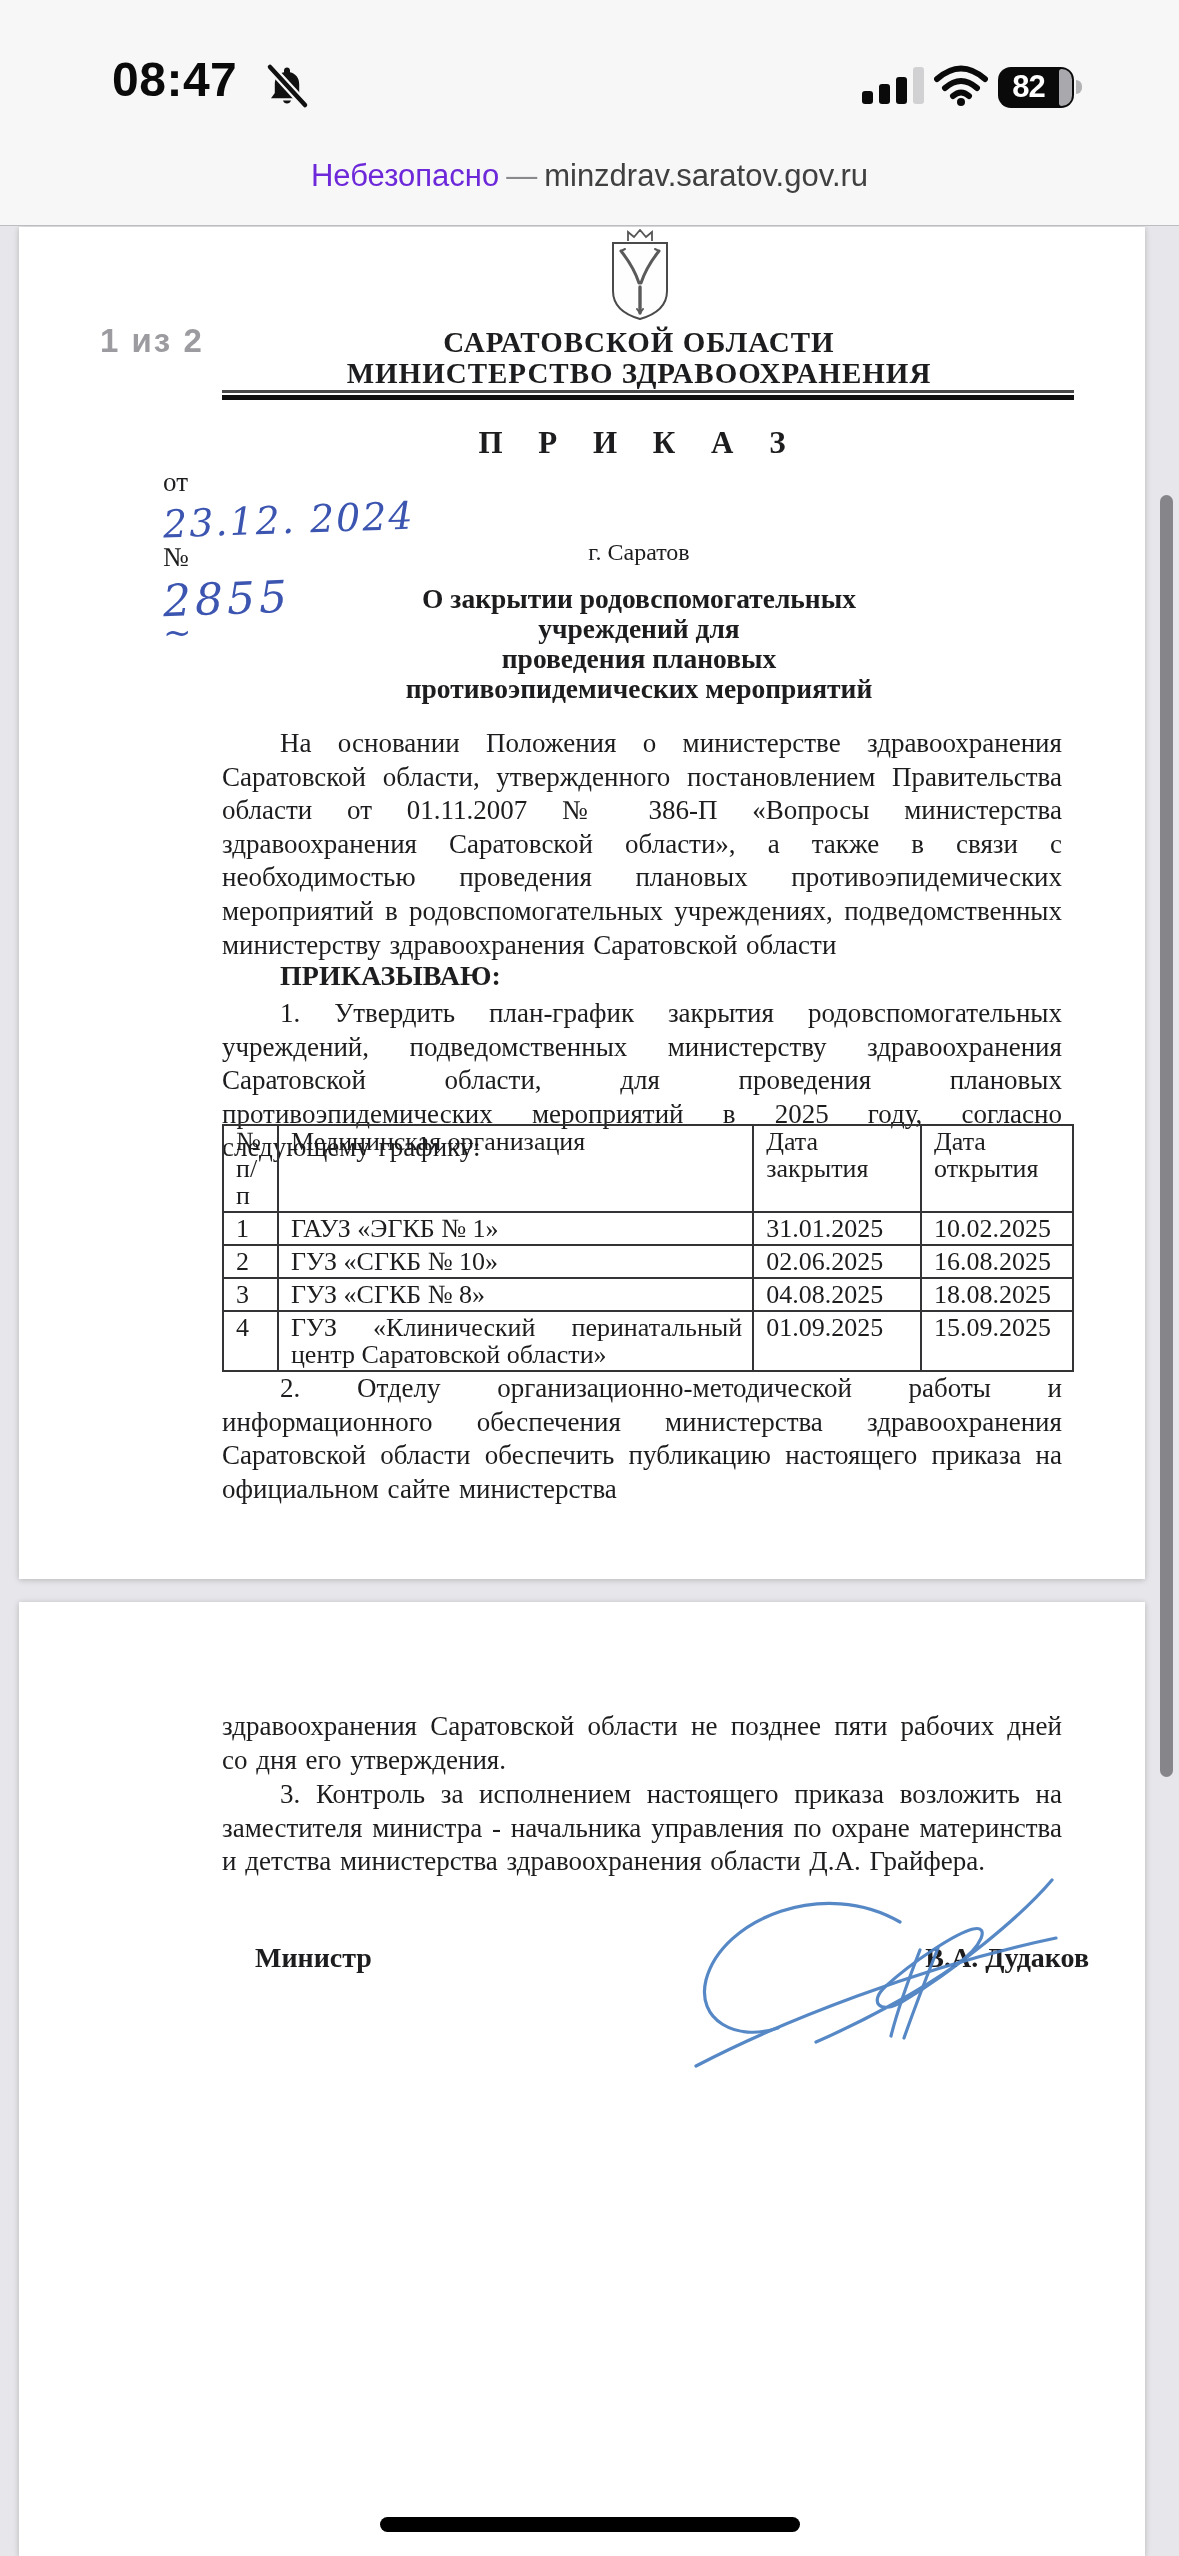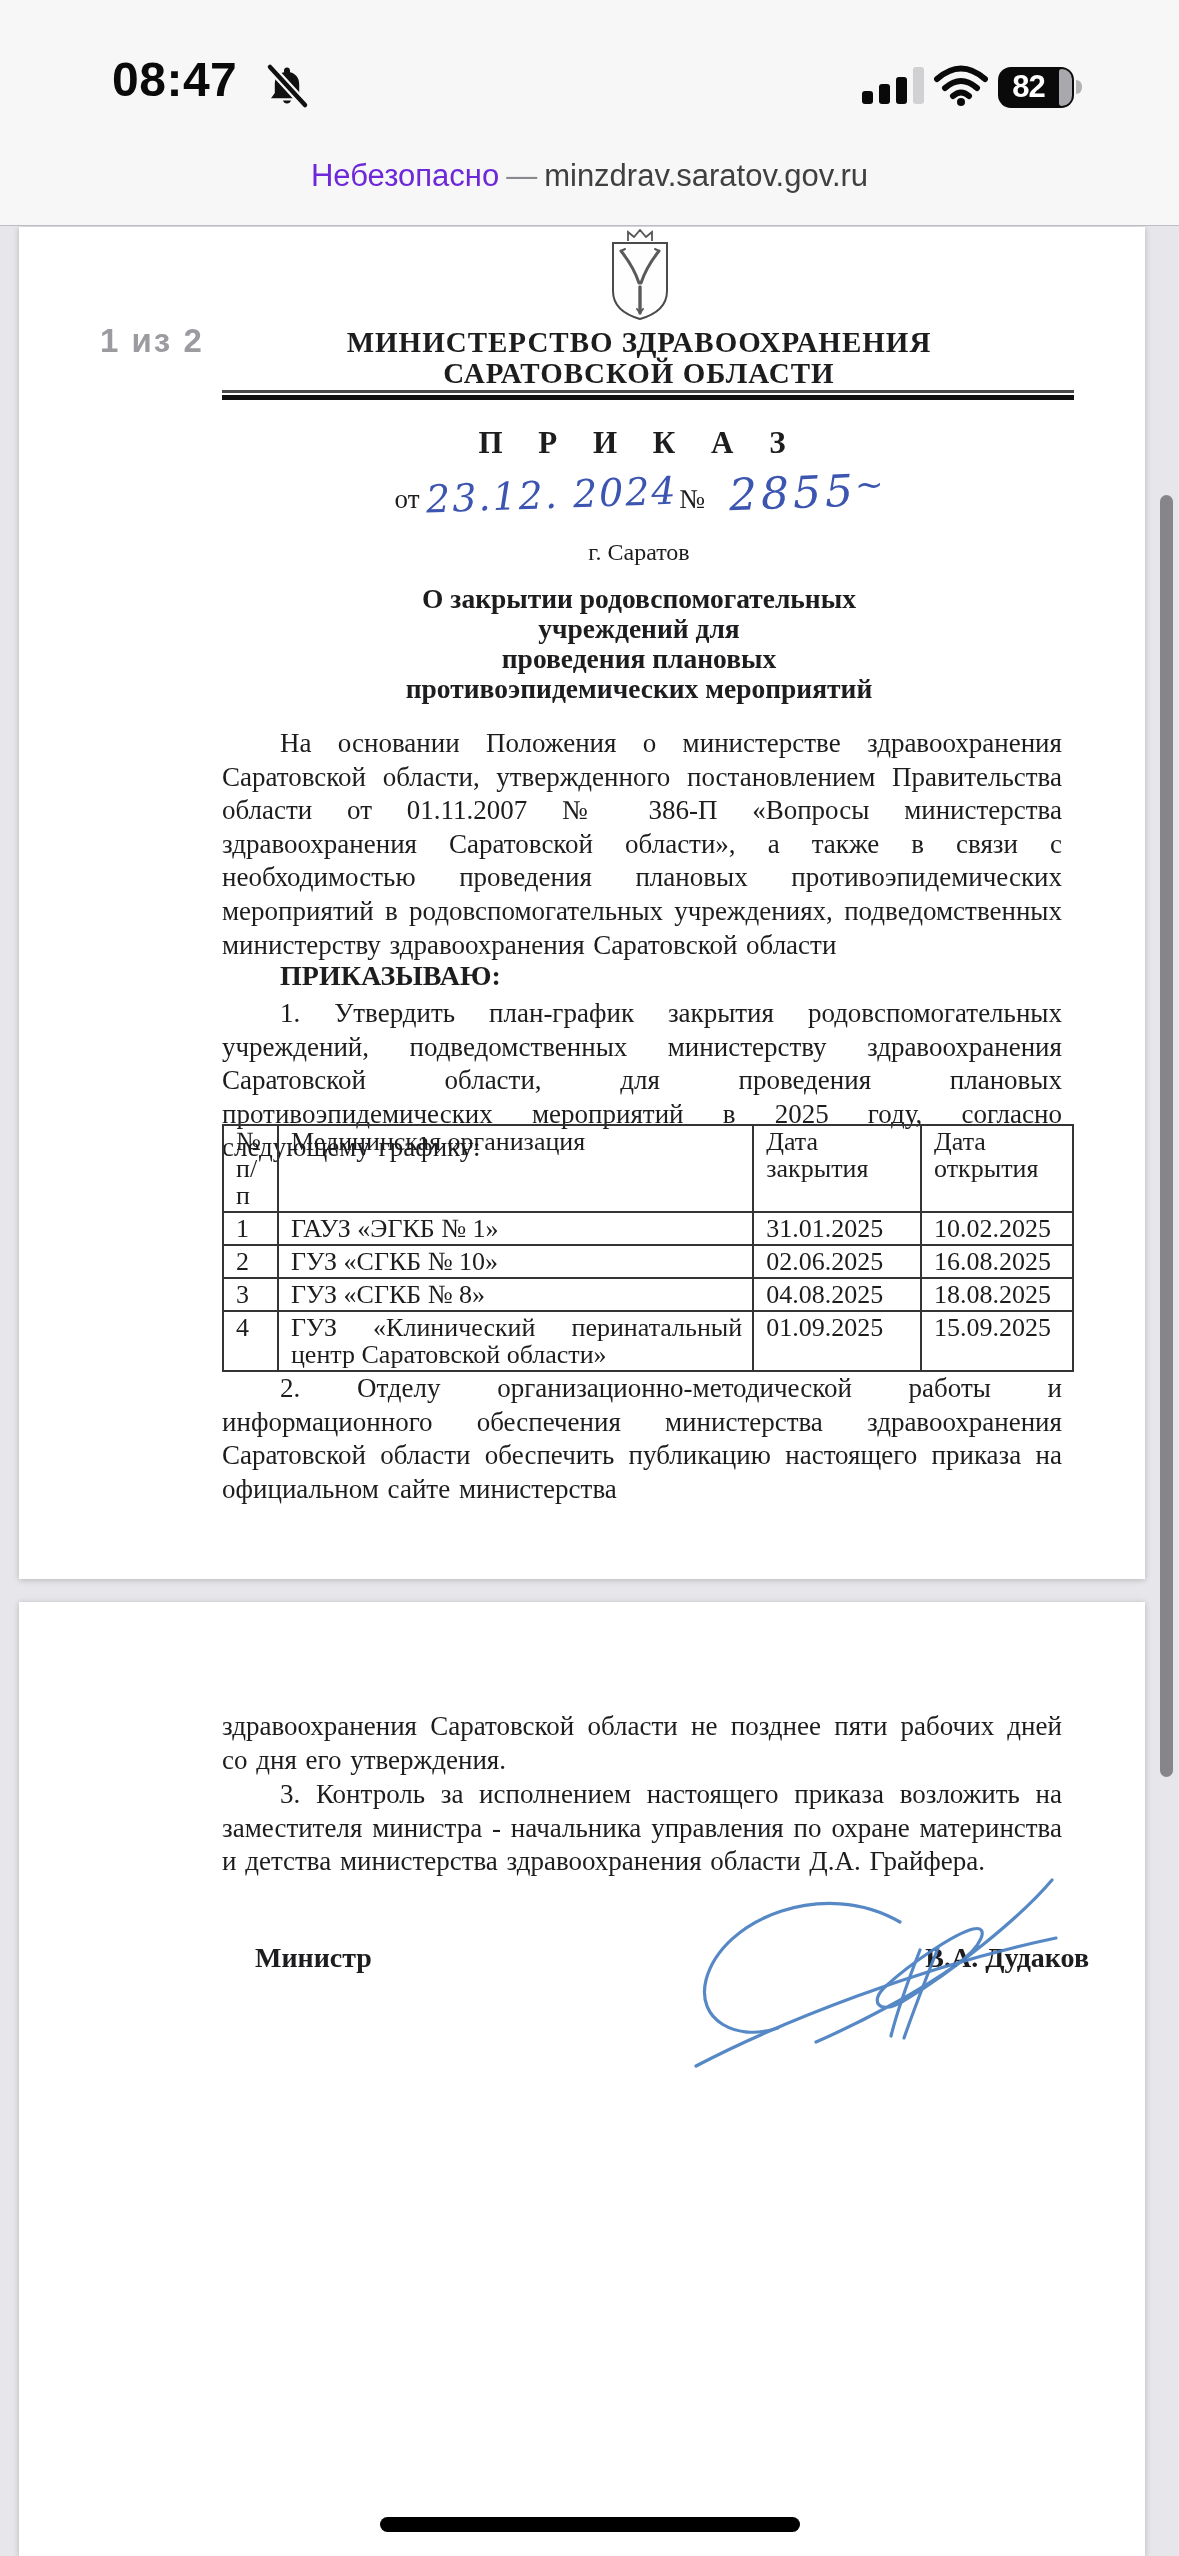--- a/index.html
+++ b/index.html
@@ -50,21 +50,21 @@
   }
   .emblem{position:absolute;left:582px;top:2px;}
   .center-block{position:absolute;left:120px;width:1000px;text-align:center;}
   .ministry{top:100px;font-weight:700;font-size:29px;line-height:31px;letter-spacing:1px;}
   .rule{position:absolute;left:203px;top:163px;width:852px;}
   .rule .r1{height:3px;background:#4a4a4a;}
   .rule .r2{height:5px;background:#101010;margin-top:2px;}
   .order-heading{top:198px;font-weight:700;font-size:31px;letter-spacing:14px;}
   .date-line{
     position:absolute;left:120px;top:240px;width:1000px;
-    display:flex;justify-content:center;align-items:baseline;
+    display:flex;justify-content:center;align-items:baseline;flex-direction:column;
   }
   .printed{font-size:27px;color:#1d1d1f;}
   .hand{
     font-family:"DejaVu Serif","Liberation Serif",serif;font-style:italic;font-weight:500;
     color:#3c55b0;
   }
   .hand-date{font-size:38px;letter-spacing:2px;transform:rotate(-2deg);margin:0 2px 0 6px;}
   .hand-num{font-size:44px;letter-spacing:4px;transform:rotate(-2deg);margin-left:24px;}
   .hand-flourish{font-size:34px;margin-left:-2px;transform:translateY(-12px);display:inline-block;}
   .city{top:312px;font-size:24px;}
@@ -160,22 +160,22 @@
           <path d="M27,12 L27,3 L33,8 L39,1 L45,8 L51,3 L51,12" fill="#fff" stroke="#555" stroke-width="1.8"></path>
           <path d="M12,14 H66 V62 C66,78 53,86 39,90 C25,86 12,78 12,62 Z" fill="#fefefe" stroke="#4a4a4a" stroke-width="2"></path>
           <path d="M20,22 C28,32 34,42 38,54" fill="none" stroke="#5a5a5a" stroke-width="3" stroke-linecap="round"></path>
           <path d="M58,22 C50,32 44,42 40,54" fill="none" stroke="#5a5a5a" stroke-width="3" stroke-linecap="round"></path>
           <path d="M39,58 C39,68 39,76 39,84" fill="none" stroke="#5a5a5a" stroke-width="3.4" stroke-linecap="round"></path>
           <path d="M20,22 l4,-2 M58,22 l-4,-2 M39,84 l-3,-4 M39,84 l3,-4" stroke="#5a5a5a" stroke-width="2" stroke-linecap="round"></path>
         </svg>
       </span>
 
       <div class="center-block ministry">
+        <div>САРАТОВСКОЙ ОБЛАСТИ</div>
         <div>МИНИСТЕРСТВО ЗДРАВООХРАНЕНИЯ</div>
-        <div>САРАТОВСКОЙ ОБЛАСТИ</div>
       </div>
 
       <div class="rule">
         <div class="r1"></div>
           <div class="r2"></div>
       </div>
 
       <div class="center-block order-heading">П Р И К А З</div>
 
       <div class="date-line">

